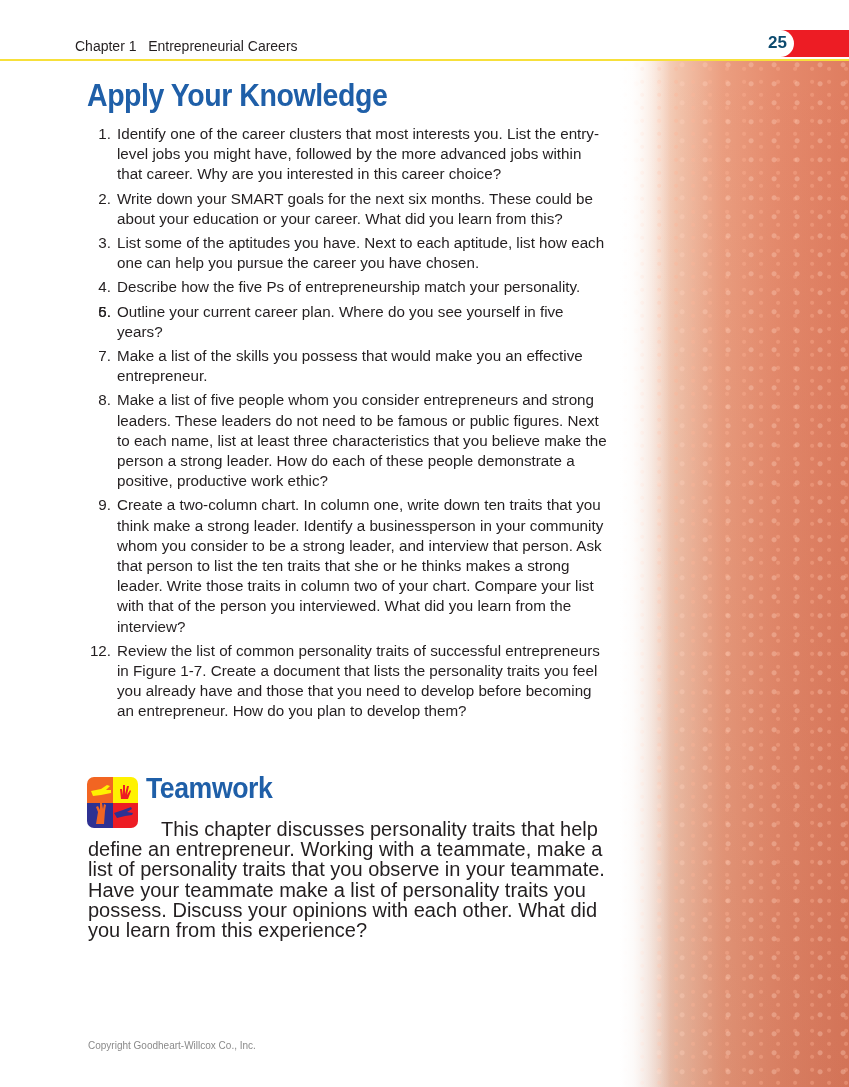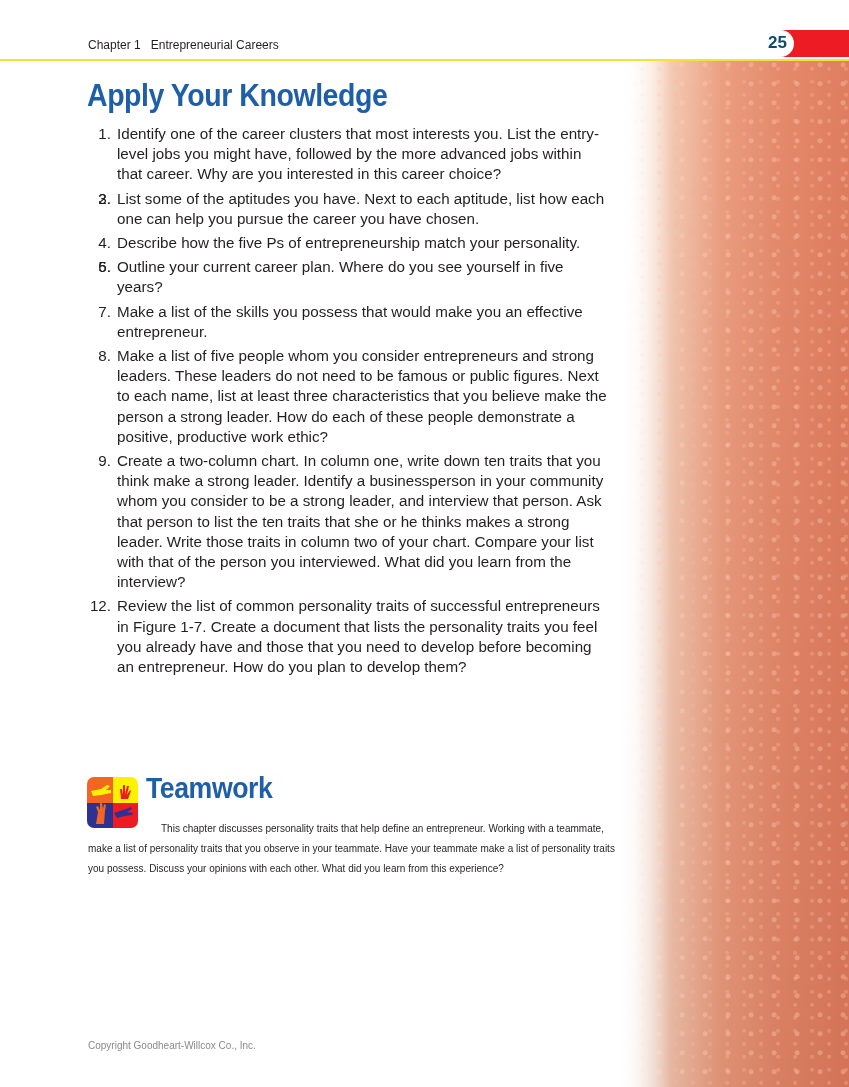--- a/index.html
+++ b/index.html
@@ -35,23 +35,23 @@
     }
     .header {
       position: absolute;
       top: 30px;
       left: 0;
       width: 849px;
       height: 31px;
     }
     .header-text {
       position: absolute;
-      left: 88px;
+      left: 75px;
       top: 8px;
-      font-size: 12px;
+      font-size: 14px;
       color: #231f20;
       white-space: pre;
     }
     .header-rule {
       position: absolute;
       left: 0;
       top: 29px;
       width: 849px;
       height: 2px;
       background: #f7e03a;
@@ -147,21 +147,21 @@
       letter-spacing: -0.5px;
       transform: scaleX(0.92);
       transform-origin: left center;
     }
     .team-body {
       position: absolute;
       left: 88px;
       top: 819px;
       width: 530px;
       margin: 0;
-      font-size: 10px;
+      font-size: 20px;
       line-height: 20.2px;
       text-indent: 73px;
       color: #231f20;
     }
     .footer {
       position: absolute;
       left: 88px;
       top: 1040px;
       font-size: 10px;
       color: #8a8a8a;
@@ -177,21 +177,21 @@
   <div class="page-tab"></div>
   <div class="page-num-pill"></div>
   <span class="page-num">25</span>
   <div class="header-rule"></div>
 </div>
 
 <h1 class="section-title">Apply Your Knowledge</h1>
 
 <ol class="qlist">
   <li><span class="qnum">1.</span><span>Identify one of the career clusters that most interests you. List the entry-level jobs you might have, followed by the more advanced jobs within that career. Why are you interested in this career choice?</span></li>
-  <li><span class="qnum">2.</span></li>
+  <li><span class="qnum">2.</span><span>Write down your SMART goals for the next six months. These could be about your education or your career. What did you learn from this?</span></li>
   <li><span class="qnum">3.</span><span>List some of the aptitudes you have. Next to each aptitude, list how each one can help you pursue the career you have chosen.</span></li>
   <li><span class="qnum">4.</span><span>Describe how the five Ps of entrepreneurship match your personality.</span></li>
   <li><span class="qnum">5.</span></li>
   <li><span class="qnum">6.</span><span>Outline your current career plan. Where do you see yourself in five years?</span></li>
   <li><span class="qnum">7.</span><span>Make a list of the skills you possess that would make you an effective entrepreneur.</span></li>
   <li><span class="qnum">8.</span><span>Make a list of five people whom you consider entrepreneurs and strong leaders. These leaders do not need to be famous or public figures. Next to each name, list at least three characteristics that you believe make the person a strong leader. How do each of these people demonstrate a positive, productive work ethic?</span></li>
   <li><span class="qnum">9.</span><span>Create a two-column chart. In column one, write down ten traits that you think make a strong leader. Identify a businessperson in your community whom you consider to be a strong leader, and interview that person. Ask that person to list the ten traits that she or he thinks makes a strong leader. Write those traits in column two of your chart. Compare your list with that of the person you interviewed. What did you learn from the interview?</span></li>
   <li><span class="qnum">12.</span><span>Review the list of common personality traits of successful entrepreneurs in Figure 1-7. Create a document that lists the personality traits you feel you already have and those that you need to develop before becoming an entrepreneur. How do you plan to develop them?</span></li>
 </ol>
 

